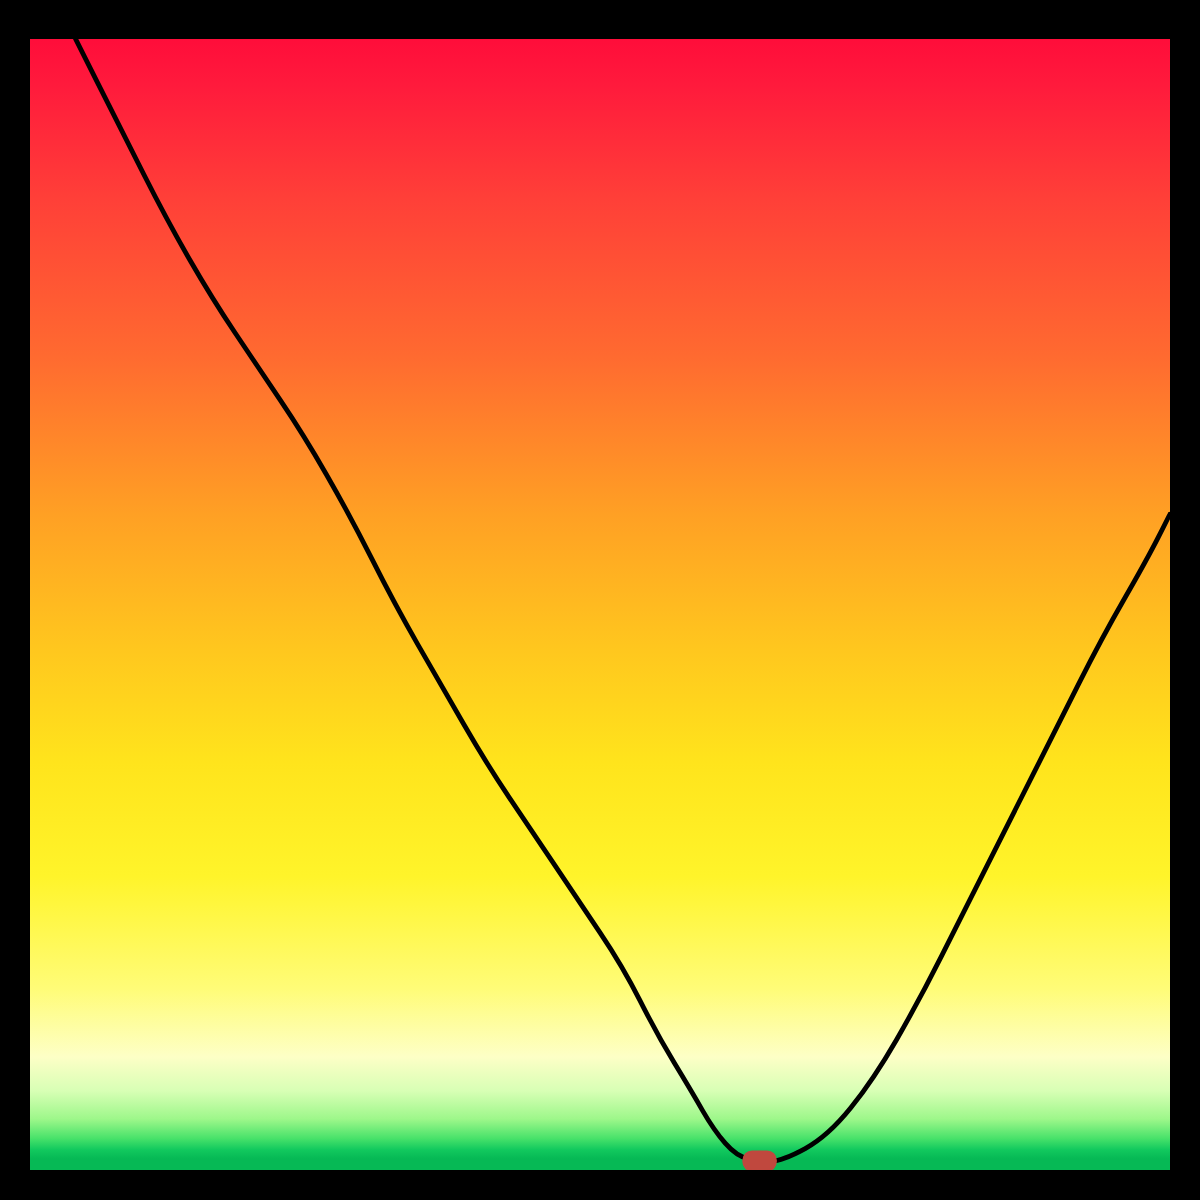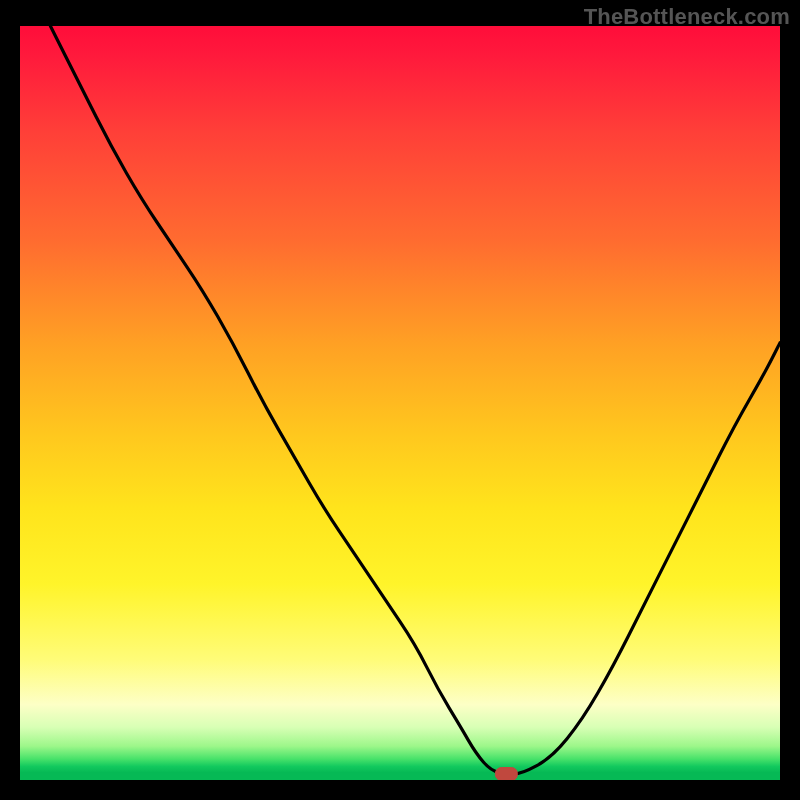--- a/index.html
+++ b/index.html
@@ -75,21 +75,20 @@
   .marker {
     fill: #c0483e;
     stroke: #c0483e;
   }
 </style>
 </head>
 <body>
 
 <div class="frame">
 
-  <div class="watermark">TheBottleneck.com</div>
 
   <div class="plot">
     <div class="grad"></div>
 
     <svg class="curve" viewBox="0 0 760 754" preserveAspectRatio="none">
       <path d="M 30.4 0.0 Q 30.4 0.0 45.6 30.2 Q 60.8 60.3 76.0 90.5 Q 91.2 120.6 106.4 147.0 Q 121.6 173.4 136.8 196.0 Q 152.0 218.7 167.2 241.3 Q 182.4 263.9 197.6 290.3 Q 212.8 316.7 228.0 346.8 Q 243.2 377.0 258.4 403.4 Q 273.6 429.8 288.8 456.2 Q 304.0 482.6 319.2 505.2 Q 334.4 527.8 349.6 550.4 Q 364.8 573.0 380.0 595.7 Q 395.2 618.3 406.6 640.9 Q 418.0 663.5 429.4 682.4 Q 440.8 701.2 448.4 714.4 Q 456.0 727.6 463.6 736.3 Q 471.2 745.0 478.8 746.5 Q 486.4 748.0 494.0 748.0 Q 501.6 748.0 516.8 739.7 Q 532.0 731.4 547.2 712.5 Q 562.4 693.7 577.6 667.3 Q 592.8 640.9 608.0 610.7 Q 623.2 580.6 638.4 550.4 Q 653.6 520.3 668.8 490.1 Q 684.0 459.9 699.2 429.8 Q 714.4 399.6 729.6 373.2 Q 744.8 346.8 752.4 331.8 T 760.0 316.7" id="curvePath"></path>
       <rect id="markerRect" class="marker" rx="6" ry="6" x="475.4" y="741.5" width="22" height="13"></rect>
     </svg>
   </div>
 

